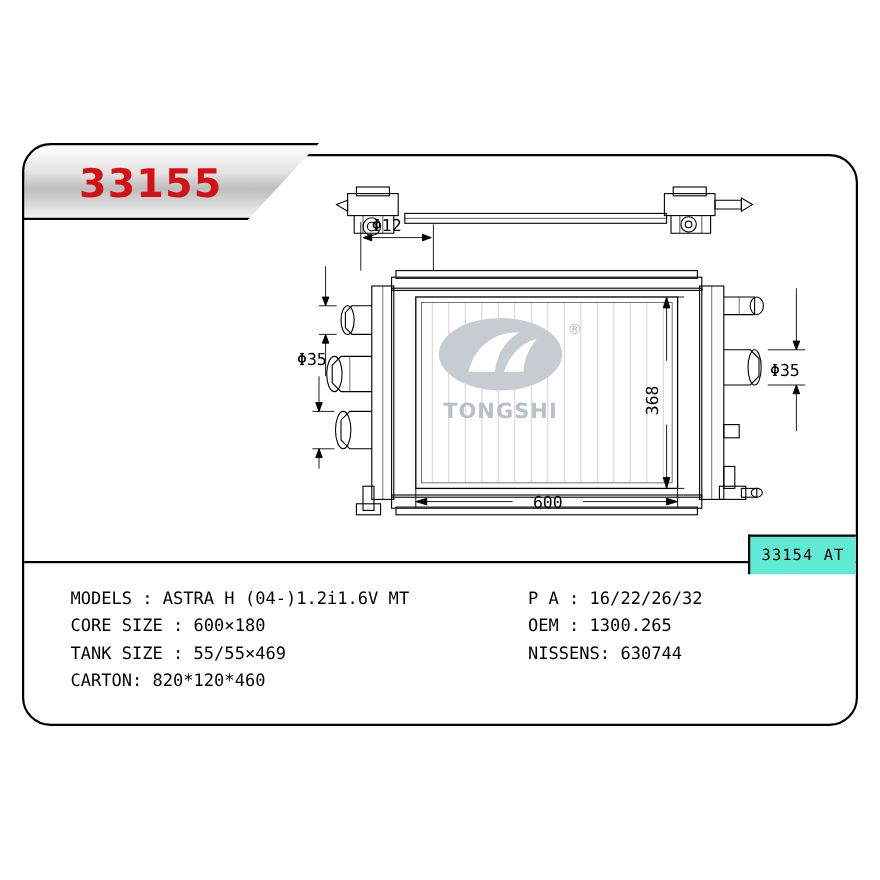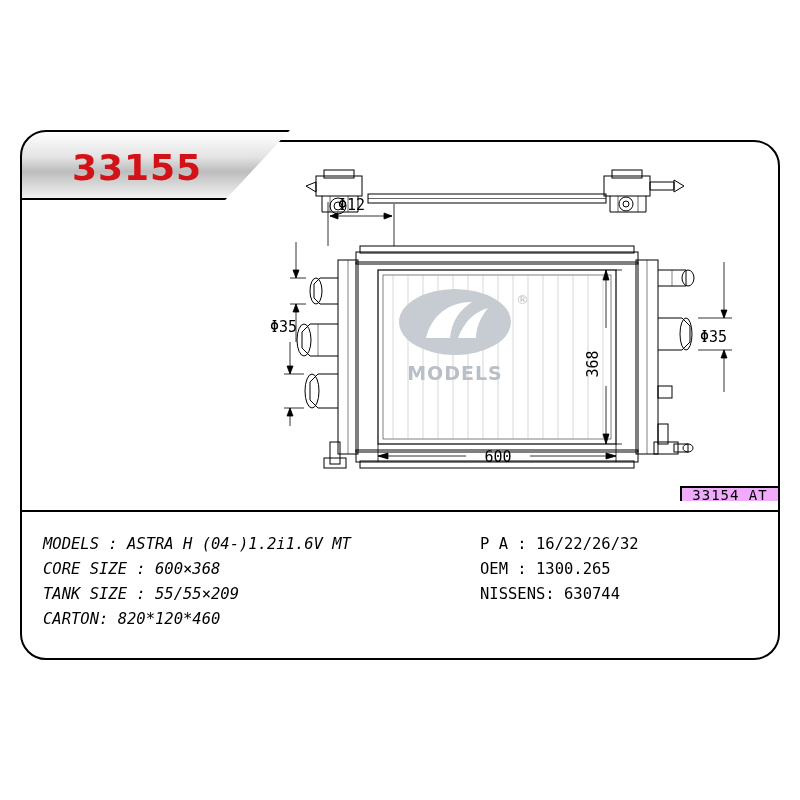--- a/index.html
+++ b/index.html
@@ -100,28 +100,28 @@
     letter-spacing: 1px;
     margin-top: 2px;
   }
 
   
   .at-box {
     position: absolute;
     left: 680px;
     top: 486px;
     width: 98px;
-    height: 15px;
+    height: 36px;
     border-left: 2px solid #000;
     border-top: 2px solid #000;
     box-sizing: border-box;
     display: flex;
     align-items: center;
     justify-content: center;
-    background: #f0abfc;
+    background: #5eead4;
     z-index: 3;
   }
   .at-text {
     font-family: "DejaVu Sans Mono", monospace;
     font-size: 14px;
     color: #000;
     letter-spacing: 1px;
   }
 
   
@@ -129,21 +129,21 @@
     position: absolute;
     left: 22px;
     top: 512px;
     width: 756px;
     height: 126px;
     display: flex;
   }
   .spec-col {
     box-sizing: border-box;
   }
-  .spec-col.left { width: 440px; padding: 20px 0 0 21px; font-style: italic; }
+  .spec-col.left { width: 440px; padding: 20px 0 0 42px; }
   .spec-col.right { width: 316px; padding: 20px 17px 0 18px; }
   .spec-line {
     font-family: "DejaVu Sans Mono", monospace;
     font-size: 15.5px;
     color: #000;
     line-height: 25px;
     white-space: nowrap;
   }
 
   
@@ -312,34 +312,34 @@
     </svg>
   </div>
 
   <div class="watermark">
     <svg width="150" height="68" viewBox="0 0 150 68" xmlns="http://www.w3.org/2000/svg">
       <ellipse cx="75" cy="34" rx="56" ry="33" fill="#c7ccd2"></ellipse>
       <path d="M46 50 C52 26 70 14 92 14 C80 22 72 32 70 50 Z" fill="#ffffff"></path>
       <path d="M78 50 C84 34 94 24 108 20 C100 30 96 40 96 50 Z" fill="#ffffff"></path>
       <text x="136" y="16" font-family="DejaVu Sans, sans-serif" font-size="13" fill="#b9bfc6">®</text>
     </svg>
-    <div class="wm-text">MODELS</div>
+    <div class="wm-text">TONGSHI</div>
   </div>
 
   <div class="hr-drawing-bottom"></div>
 
   <div class="at-box">
     <span class="at-text">33154 AT</span>
   </div>
 
   <div class="specs">
     <div class="spec-col left">
       <div class="spec-line">MODELS : ASTRA H (04-)1.2i1.6V MT</div>
-      <div class="spec-line">CORE SIZE : 600×368</div>
-      <div class="spec-line">TANK SIZE : 55/55×209</div>
+      <div class="spec-line">CORE SIZE : 600×180</div>
+      <div class="spec-line">TANK SIZE : 55/55×469</div>
       <div class="spec-line">CARTON: 820*120*460</div>
     </div>
     <div class="spec-col right">
       <div class="spec-line">P A : 16/22/26/32</div>
       <div class="spec-line">OEM : 1300.265</div>
       <div class="spec-line">NISSENS: 630744</div>
     </div>
   </div>
 
 </div>

